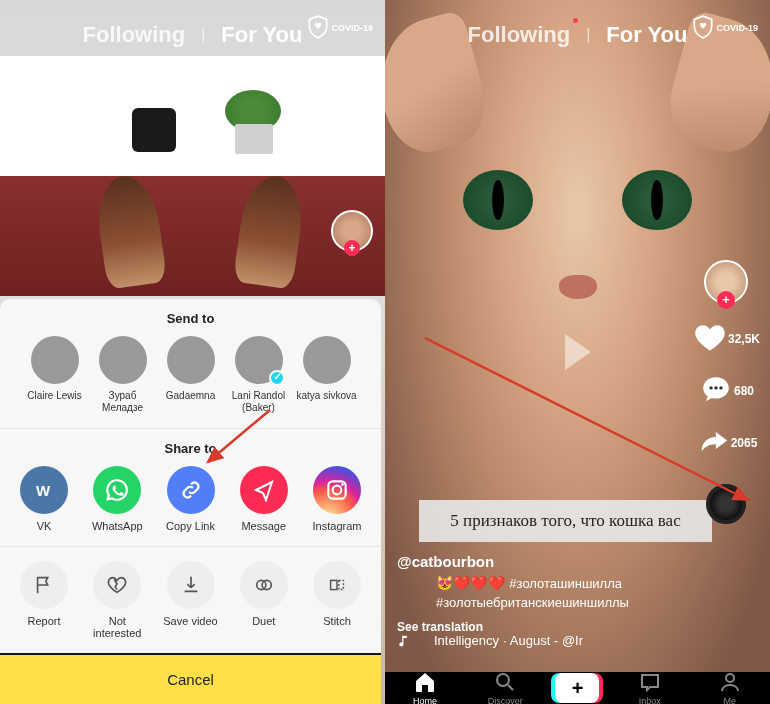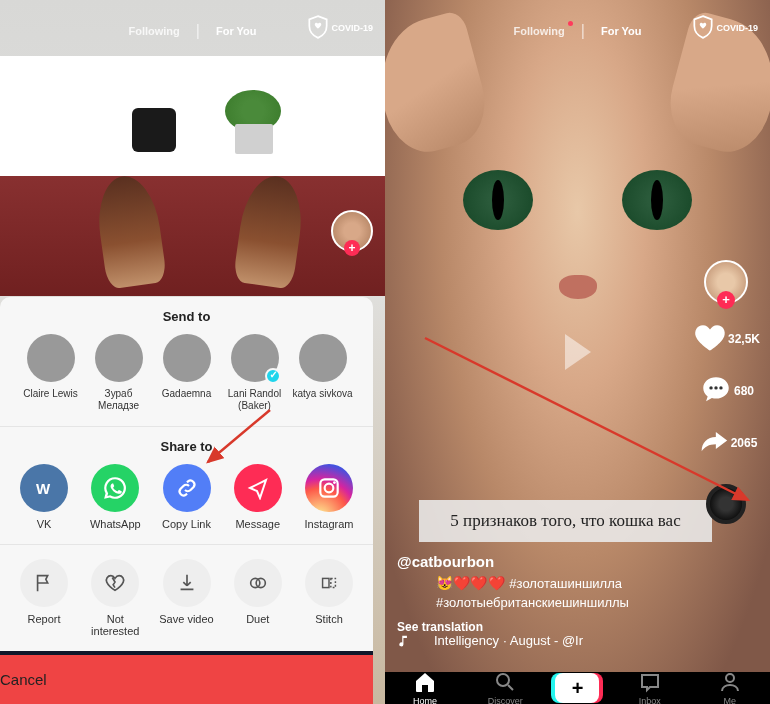--- a/index.html
+++ b/index.html
@@ -3,61 +3,61 @@
 <meta charset="utf-8">
 <style>
   * { box-sizing: border-box; margin: 0; padding: 0; }
   body { font-family: -apple-system, Helvetica, Arial, sans-serif; background: #fff; }
   .container { width: 770px; height: 704px; display: flex; position: relative; }
   .phone { position: relative; overflow: hidden; }
   .phone-left { width: 385px; height: 704px; background: linear-gradient(180deg, #d8d8d6 0%, #e0e0de 40%, #c8b8a0 100%); }
   .phone-right { width: 385px; height: 704px; background: linear-gradient(180deg, #b8a090 0%, #a08878 50%, #907060 100%); }
 
   .top-nav { position: absolute; top: 22px; left: 0; right: 0; display: flex; justify-content: center; align-items: center; gap: 16px; z-index: 5; }
-  .top-nav .tab { color: rgba(255,255,255,0.8); font-size: 11px; font-weight: 600; cursor: pointer; position: relative; }
+  .top-nav .tab { color: rgba(255,255,255,0.8); font-size: 22px; font-weight: 600; cursor: pointer; position: relative; }
   .top-nav .tab.active { color: #fff; }
   .top-nav .sep { color: rgba(255,255,255,0.65); }
   .top-nav .dot { position: absolute; top: -4px; right: -8px; width: 5px; height: 5px; background: #ff3b5c; border-radius: 50%; }
   .covid { position: absolute; top: 14px; right: 12px; display: flex; flex-direction: row; align-items: center; color: #fff; z-index: 5; }
   .covid svg { width: 26px; height: 26px; }
   .covid span { font-size: 9px; font-weight: 600; margin-top: 2px; }
 
   .bg-shelf { position: absolute; top: 56px; left: 0; right: 0; height: 120px; background: #fff; }
   .bg-below { position: absolute; top: 176px; left: 0; right: 0; height: 120px; background: linear-gradient(180deg, #883030 0%, #702020 100%); }
   .speaker { position: absolute; top: 108px; left: 132px; width: 44px; height: 44px; background: #1a1a1a; border-radius: 6px; }
   .plant { position: absolute; top: 90px; left: 225px; width: 56px; height: 64px; }
   .plant .pot { position: absolute; bottom: 0; left: 10px; width: 38px; height: 30px; background: #d0d0d0; border-radius: 2px; }
   .plant .leaves { position: absolute; top: 0; left: 0; width: 56px; height: 42px; background: radial-gradient(circle, #4a8a3a 30%, #3a7a2a 100%); border-radius: 50%; }
   .ears { position: absolute; top: 176px; left: 100px; width: 200px; height: 120px; }
   .ear { position: absolute; width: 60px; height: 110px; background: linear-gradient(180deg, #5a3020 0%, #8a5030 60%, #c0906a 100%); border-radius: 50% 50% 20% 20%; }
   .ear.l { left: 0; transform: rotate(-8deg); }
   .ear.r { right: 0; transform: rotate(8deg); }
   .avatar-float { position: absolute; top: 210px; right: 12px; width: 42px; height: 42px; border-radius: 50%; background: radial-gradient(circle, #d8a888 30%, #a87858 100%); border: 2px solid #fff; }
   .avatar-float .add { position: absolute; bottom: -6px; left: 50%; transform: translateX(-50%); width: 16px; height: 16px; background: #fe2c55; border-radius: 50%; color: #fff; font-size: 12px; line-height: 16px; text-align: center; font-weight: bold; }
 
-  .sheet { position: absolute; bottom: 0; left: 0; right: 12px; background: #f7f7f7; border-radius: 10px 10px 0 0; z-index: 10; }
+  .sheet { position: absolute; bottom: 0; left: 0; right: 4px; background: #f7f7f7; border-radius: 10px 10px 0 0; z-index: 10; }
   .sheet h4 { text-align: center; font-size: 13px; font-weight: 600; padding: 12px 0 10px; color: #222; }
   .row-contacts { display: flex; padding: 0 10px 14px; justify-content: center; }
   .contact { width: 68px; display: flex; flex-direction: column; align-items: center; cursor: pointer; }
   .contact .pic { width: 48px; height: 48px; border-radius: 50%; background: #999; position: relative; }
   .contact .check { position: absolute; bottom: -2px; right: -2px; width: 16px; height: 16px; background: #20d5ec; border-radius: 50%; border: 2px solid #f7f7f7; }
   .contact .check::after { content: "✓"; color: #fff; font-size: 10px; position: absolute; top: -1px; left: 3px; font-weight: bold; }
   .contact span { font-size: 10px; color: #333; text-align: center; margin-top: 6px; line-height: 1.2; }
   .divider { height: 1px; background: #e5e5e5; margin: 0; }
   .row-share, .row-actions { display: flex; padding: 0 10px 14px; justify-content: space-between; }
   .share-item, .action-item { width: 68px; display: flex; flex-direction: column; align-items: center; cursor: pointer; }
   .share-item .circ { width: 48px; height: 48px; border-radius: 50%; display: flex; align-items: center; justify-content: center; color: #fff; }
   .share-item span, .action-item span { font-size: 11px; color: #333; text-align: center; margin-top: 6px; }
   .vk { background: #4a76a8; }
   .wa { background: #25d366; }
   .cl { background: #527ef7; }
   .ig { background: radial-gradient(circle at 30% 110%, #fdf497 0%, #fd5949 45%, #d6249f 60%, #285AEB 90%); }
   .msg { background: #fe2c55; }
   .action-item .circ { width: 48px; height: 48px; border-radius: 50%; background: #eeeeee; display: flex; align-items: center; justify-content: center; color: #555; }
-  .cancel { padding: 16px 0; font-size: 15px; color: #222; background: #ef4444; border-top: 4px solid #0f172a; cursor: pointer; }
+  .cancel { text-align: center; padding: 16px 0; font-size: 15px; color: #222; background: #fde047; border-top: 2px solid #0f172a; cursor: pointer; }
 
   .cat-bg { position: absolute; inset: 0; background: radial-gradient(ellipse at 50% 30%, #e8c8a8 0%, #d8a888 25%, #b88868 50%, #805848 85%); }
   .cat-face { position: absolute; top: 80px; left: 20px; right: 20px; height: 380px; }
   .cat-eye { position: absolute; top: 90px; width: 70px; height: 60px; background: radial-gradient(circle, #2a5a3a 20%, #1a4a2a 80%); border-radius: 50%; }
   .cat-eye::after { content: ""; position: absolute; left: 50%; top: 50%; transform: translate(-50%,-50%); width: 12px; height: 40px; background: #000; border-radius: 50%; }
   .cat-eye.l { left: 58px; }
   .cat-eye.r { right: 58px; }
   .cat-nose { position: absolute; top: 195px; left: 50%; transform: translateX(-50%); width: 38px; height: 24px; background: #c07060; border-radius: 50% 50% 60% 60%; }
   .cat-ear { position: absolute; top: -60px; width: 100px; height: 130px; background: linear-gradient(160deg, #d8a888 50%, #b88868 100%); }
   .cat-ear.l { left: -25px; border-radius: 80% 20% 50% 50%; transform: rotate(-15deg); }

